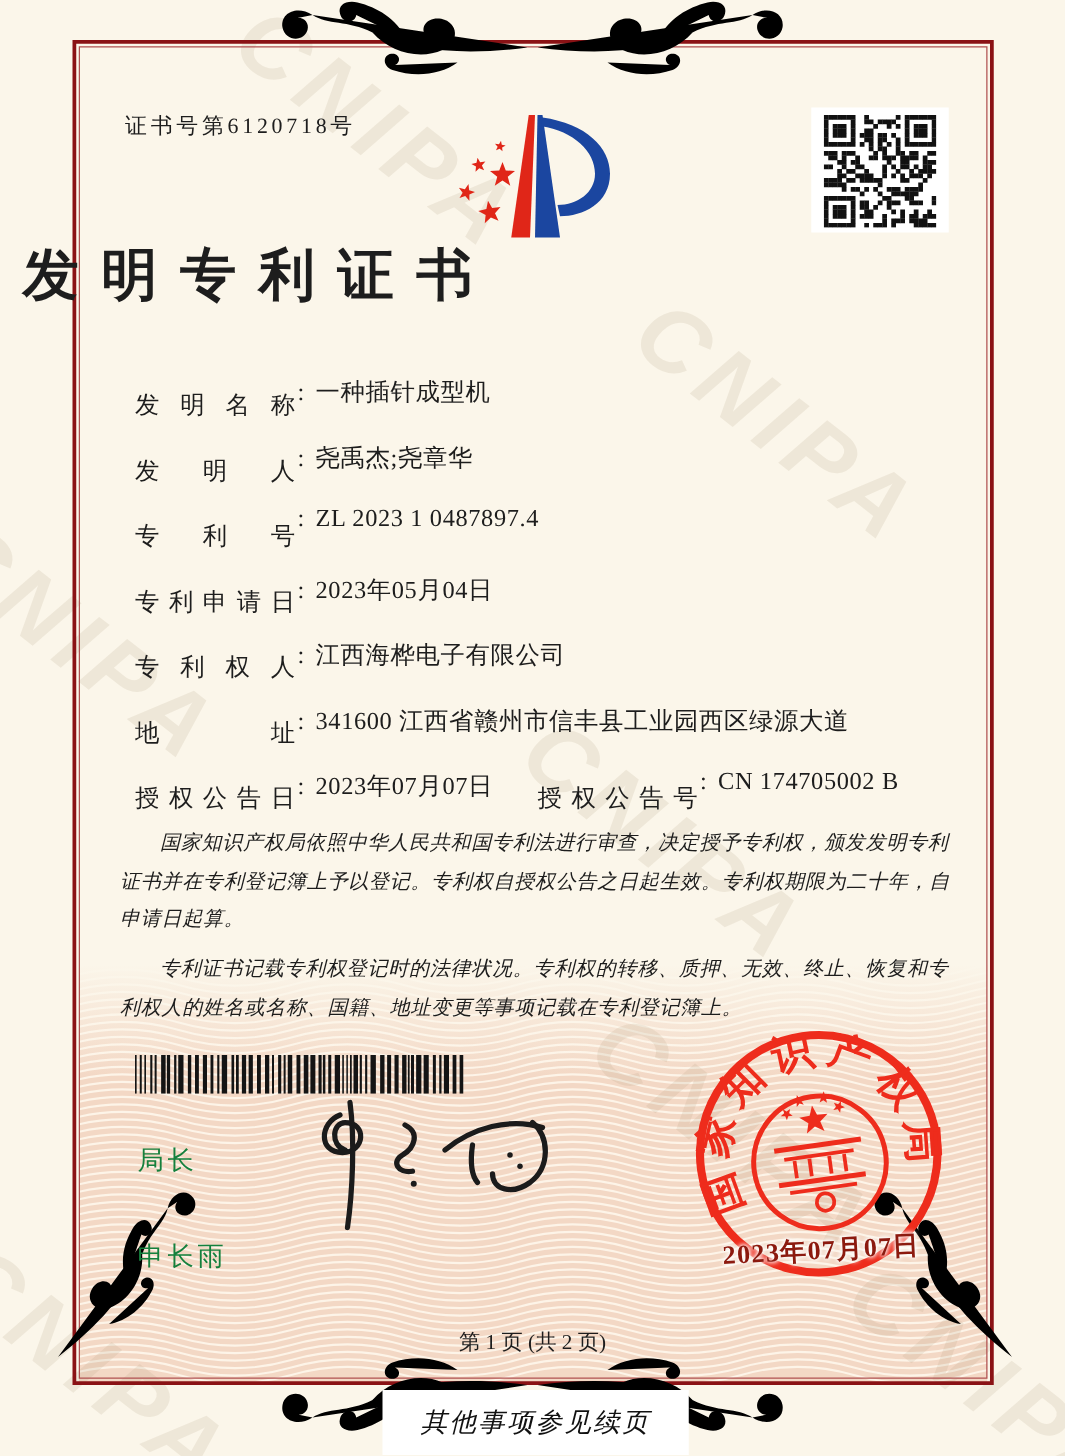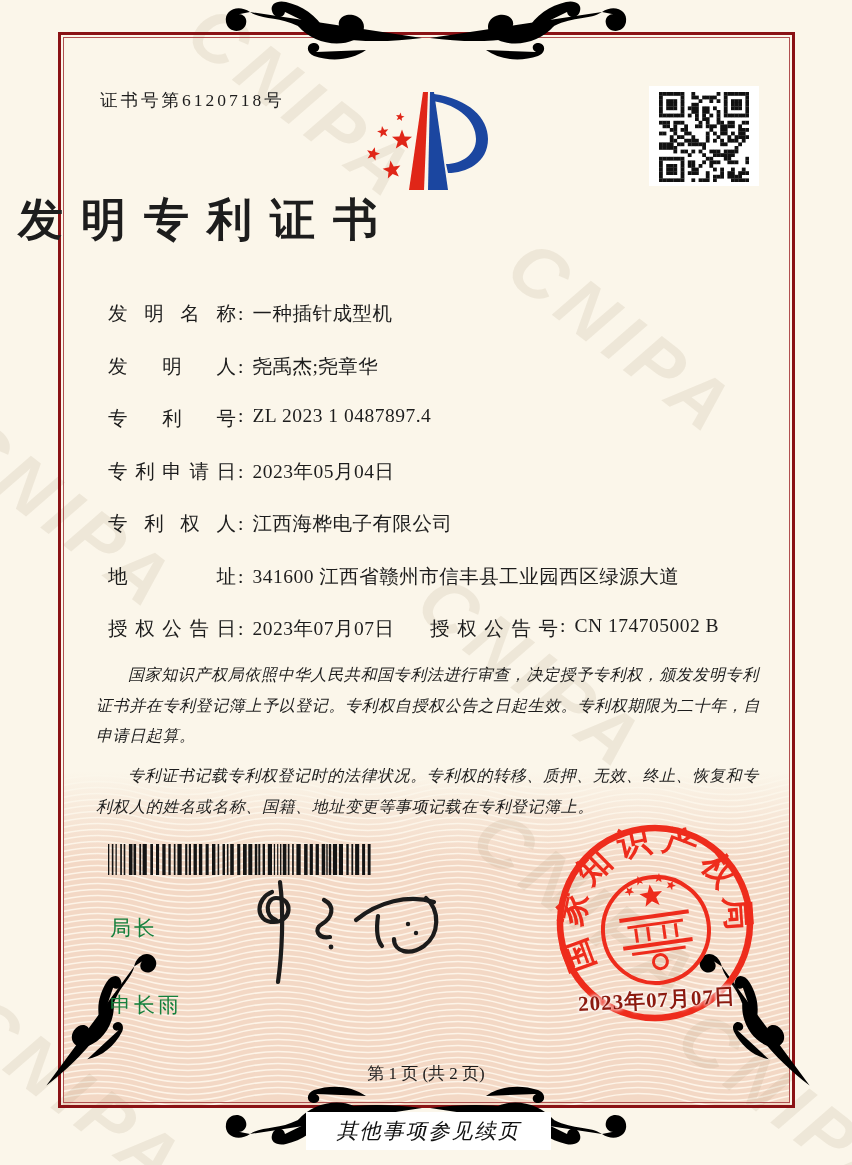--- a/index.html
+++ b/index.html
@@ -24,21 +24,21 @@
   .flipb{transform:scale(-1,-1);}
   
   .certno{position:absolute;left:100px;top:88px;font-size:17.5px;letter-spacing:3px;z-index:4;}
   .logo{position:absolute;left:355px;top:84px;z-index:4;}
   .qrbox{position:absolute;left:649px;top:86px;width:110px;height:100px;background:#fff;z-index:4;}
   .title{position:absolute;left:0;right:0;top:190px;text-align:left;font-size:45px;font-weight:600;
          letter-spacing:18px;text-indent:18px;z-index:4;}
   
   .fields{position:absolute;left:108px;top:300px;width:680px;z-index:4;font-size:19.5px;}
   .frow{position:absolute;left:0;white-space:nowrap;}
-  .flabel{display:inline-block;width:128px;text-align:justify;text-align-last:justify;vertical-align:top;}
+  .flabel{display:inline-block;width:128px;text-align:justify;text-align-last:justify;vertical-align:top;margin-top:10px;}
   .fcolon{margin:0 9px 0 2px;}
   .fval{letter-spacing:0.5px;text-align:center;}
   
   .paras{position:absolute;left:96px;top:660px;width:678px;z-index:4;font-style:italic;
          font-size:16px;line-height:1.92;letter-spacing:0.6px;color:#1c1c1c;}
   .paras p{margin:0 0 9px 0;text-indent:2em;}
   
   .barcode{position:absolute;left:108px;top:844px;z-index:4;}
   
   .signer{position:absolute;left:110px;z-index:4;font-family:"Liberation Sans","DejaVu Sans",sans-serif;
@@ -46,21 +46,21 @@
   .sig{position:absolute;left:228px;top:876px;z-index:5;}
   .sig path{stroke:#1b1b1b;stroke-width:4.2;fill:none;stroke-linecap:round;stroke-linejoin:round;}
   
   .seal{position:absolute;left:550px;top:818px;width:210px;height:210px;z-index:5;transform:rotate(-8deg);}
   .seal svg{overflow:visible;}
   .seal-date{position:absolute;left:552px;top:986px;width:210px;text-align:center;z-index:6;
        font-weight:bold;font-size:21px;color:#8c1a0f;transform:rotate(-3deg);
        text-shadow:0 0 3px #fff,0 0 4px #fff,0 0 5px #fff;letter-spacing:1px;}
   
   .pagenum{position:absolute;left:0;right:0;top:1062px;text-align:center;font-size:17px;z-index:4;}
-  .contbox{position:absolute;left:306px;top:1112px;width:245px;height:38px;background:#ffffff;z-index:6;
+  .contbox{position:absolute;left:306px;top:1112px;width:245px;height:52px;background:#ffffff;z-index:6;
        display:flex;align-items:center;justify-content:center;font-style:italic;font-size:21px;
        letter-spacing:2px;color:#111;}
 </style>
 </head>
 <body>
 
 <div class="page">
 
   <svg width="0" height="0" style="position:absolute">
     <defs>

